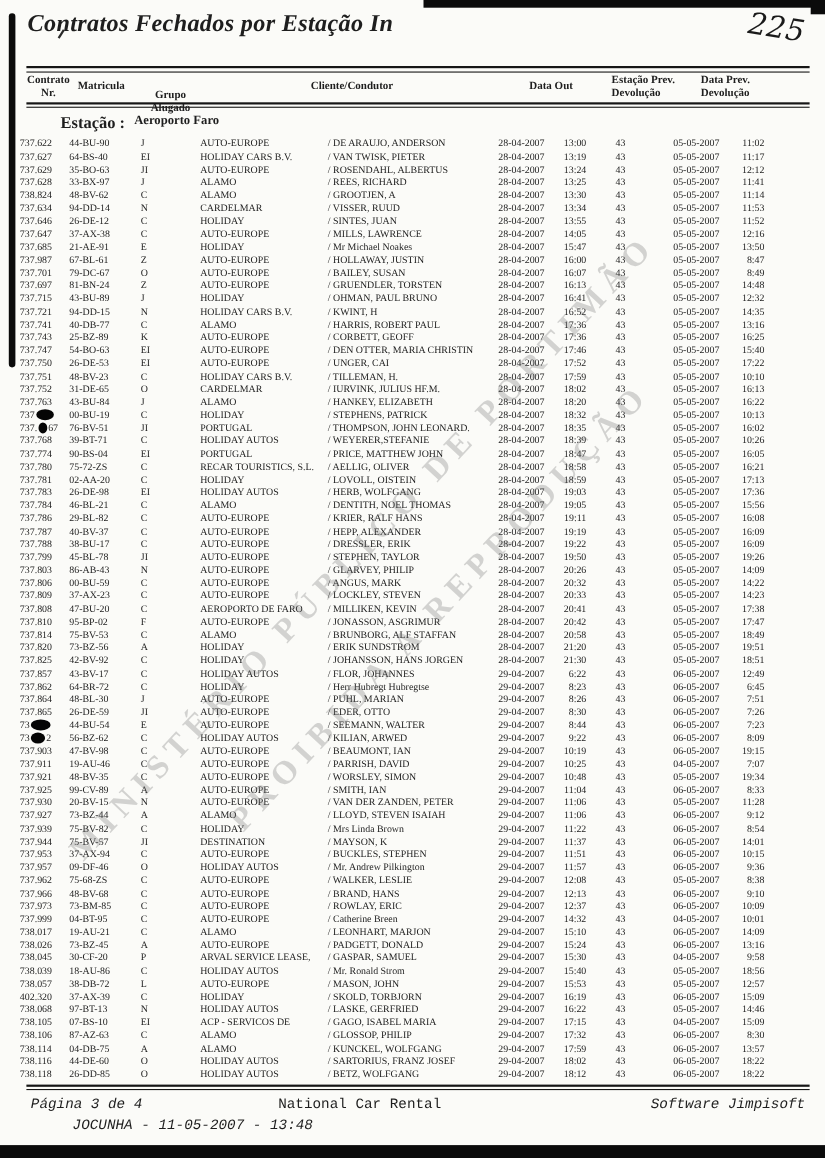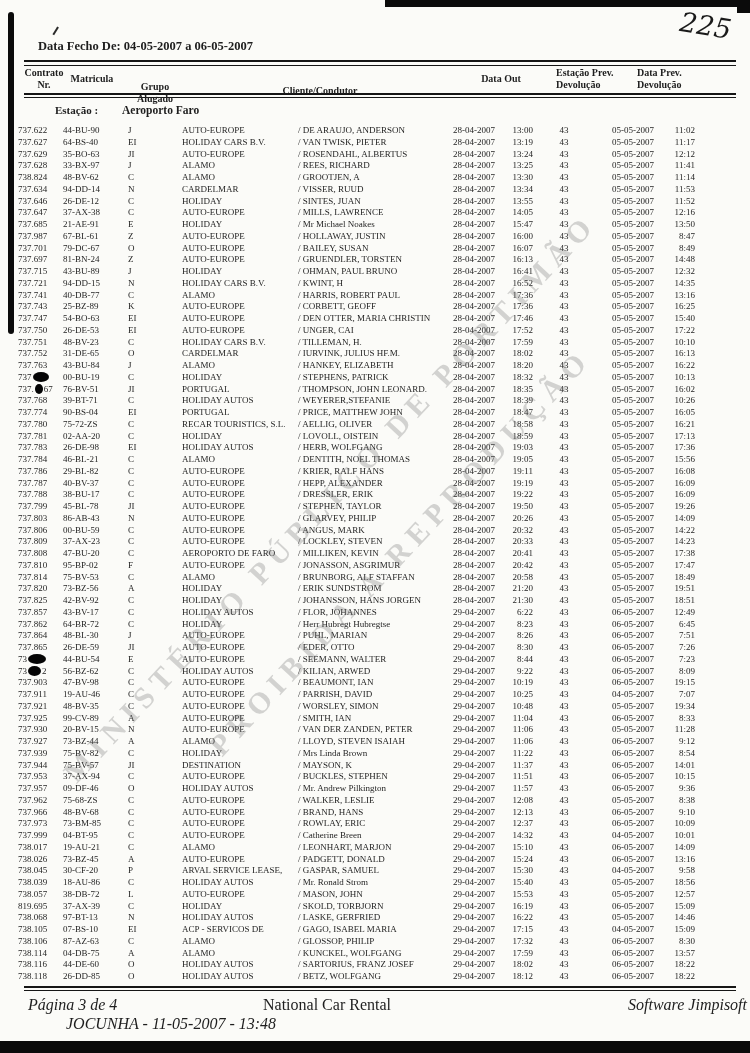--- a/index.html
+++ b/index.html
@@ -12,75 +12,75 @@
   .daterange{position:absolute;left:38px;top:39px;font-size:12.5px;font-weight:bold;}
   .pen-tick{position:absolute;left:51px;top:30px;width:9px;height:1.6px;background:#2a2a2a;transform:rotate(-58deg);}
   .handnum{position:absolute;left:680px;top:10px;font-size:27px;font-style:italic;transform:rotate(9deg);
            font-family:"DejaVu Serif",serif;color:#1a1a1a;}
   
   .rule{position:absolute;left:24px;width:712px;background:#161616;}
   
   .colh{position:absolute;font-size:10px;font-weight:bold;line-height:11.5px;white-space:nowrap;}
   .colh.center{text-align:center;}
   
-  .station-label{position:absolute;left:55px;top:104px;font-size:11px;font-weight:bold;}
+  .station-label{position:absolute;left:55px;top:104px;font-size:15px;font-weight:bold;}
   .station-name{position:absolute;left:122px;top:104px;font-size:11.5px;font-weight:bold;}
   
   .rows{position:absolute;left:0;top:125px;width:740px;}
   .row{position:relative;height:11.75px;}
   .row span{position:absolute;top:0;font-size:9px;line-height:11.75px;white-space:nowrap;}
   .c-contract{left:18px;}
   .c-plate{left:63px;}
   .c-group{left:128px;}
   .c-oper{left:182px;}
   .c-client{left:298px;}
   .c-outd{left:453px;}
   .c-outt{left:498px;width:35px;text-align:right;}
   .c-stn{left:552px;width:24px;text-align:center;}
   .c-dued{left:612px;}
   .c-duet{left:656px;width:39px;text-align:right;}
   .blob{display:inline-block;height:10px;background:#050505;border-radius:50%;vertical-align:-2.5px;margin:0 1px;}
   
   .wm{position:absolute;font-size:30px;letter-spacing:7px;font-weight:bold;
       color:rgba(115,115,115,0.30);white-space:nowrap;transform:translate(-50%,-50%) rotate(-47deg);}
   
-  .foot{position:absolute;font-size:16px;}
+  .foot{position:absolute;font-size:13px;font-family:Liberation Mono, monospace;}
   .it{font-style:italic;}
 </style>
 </head>
 <body>
 
 <div class="page">
 
   <div class="bar" style="left:385px;top:0;width:365px;height:7px;"></div>
   <div class="bar" style="left:737px;top:0;width:13px;height:13px;"></div>
   <div class="bar" style="left:8px;top:12px;width:6px;height:322px;border-radius:3px;"></div>
   <div class="bar" style="left:0;top:1041px;width:750px;height:12px;"></div>
 
+  <div class="title">Contratos Fechados por Estação In</div>
   <div class="pen-tick"></div>
-  <div class="daterange">Data Fecho De: 04-05-2007  a  06-05-2007</div>
   <div class="handnum">225</div>
 
   <div class="rule" style="top:60px;height:2.3px;"></div>
   <div class="rule" style="top:64.5px;height:1px;"></div>
   <div class="rule" style="top:93px;height:1.8px;"></div>
   <div class="rule" style="top:96.5px;height:1px;"></div>
 
   <div class="colh center" style="left:16px;top:67px;width:56px;">
     <div>Contrato</div>
       <div>Nr.</div>
   </div>
   <div class="colh center" style="left:64px;top:73px;width:56px;">
     <div>Matricula</div>
   </div>
   <div class="colh center" style="left:126px;top:81px;width:58px;">
     <div>Grupo</div>
       <div>Alugado</div>
   </div>
-  <div class="colh center" style="left:240px;top:73px;width:160px;margin-top:12px;">
+  <div class="colh center" style="left:240px;top:73px;width:160px;">
     <div>Cliente/Condutor</div>
   </div>
   <div class="colh center" style="left:462px;top:73px;width:78px;">
     <div>Data Out</div>
   </div>
   <div class="colh" style="left:556px;top:67px;width:72px;">
     <div>Estação Prev.</div>
       <div>Devolução</div>
   </div>
   <div class="colh" style="left:637px;top:67px;width:66px;">
@@ -878,21 +878,21 @@
         <span class="c-group">L</span>
         <span class="c-oper">AUTO-EUROPE</span>
         <span class="c-client">/ MASON, JOHN</span>
         <span class="c-outd">29-04-2007</span>
         <span class="c-outt">15:53</span>
         <span class="c-stn">43</span>
         <span class="c-dued">05-05-2007</span>
         <span class="c-duet">12:57</span>
       </div>
       <div class="row">
-        <span class="c-contract">819.695</span>
+        <span class="c-contract">402.320</span>
         <span class="c-plate">37-AX-39</span>
         <span class="c-group">C</span>
         <span class="c-oper">HOLIDAY</span>
         <span class="c-client">/ SKOLD, TORBJORN</span>
         <span class="c-outd">29-04-2007</span>
         <span class="c-outt">16:19</span>
         <span class="c-stn">43</span>
         <span class="c-dued">06-05-2007</span>
         <span class="c-duet">15:09</span>
       </div>
@@ -970,16 +970,16 @@
       </div>
     </div>
 
   <div class="wm" style="left:330px;top:498px;">MINISTÉRIO PÚBLICO DE PORTIMÃO</div>
   <div class="wm" style="left:400px;top:552px;">PROIBIDA A REPRODUÇÃO</div>
 
   <div class="rule" style="top:986px;height:2px;"></div>
   <div class="rule" style="top:989.5px;height:1.2px;"></div>
   <div class="foot it" style="left:28px;top:996px;">Página 3 de 4</div>
   <div class="foot" style="left:0;top:996px;width:654px;text-align:center;">National Car Rental</div>
-  <div class="foot it" style="right:3px;top:996px;position:absolute;">Software Jimpisoft</div>
+  <div class="foot it" style="right:18px;top:996px;position:absolute;">Software Jimpisoft</div>
   <div class="foot it" style="left:24px;top:1015px;margin-left:42px;">JOCUNHA - 11-05-2007 - 13:48</div>
 
 </div>
 
 </body></html>

